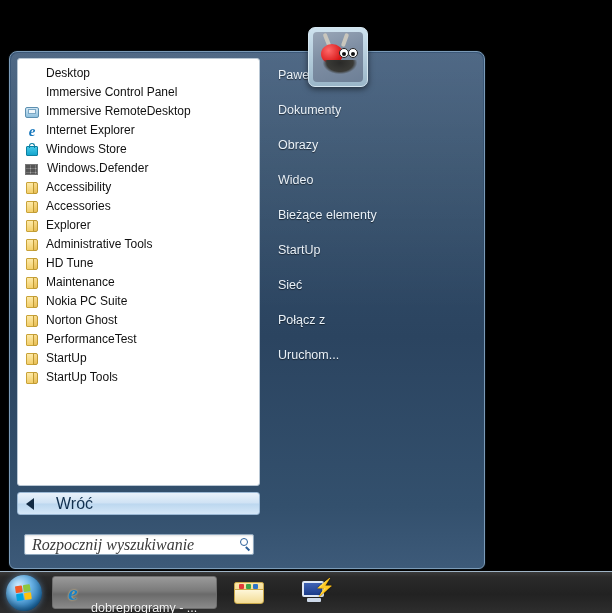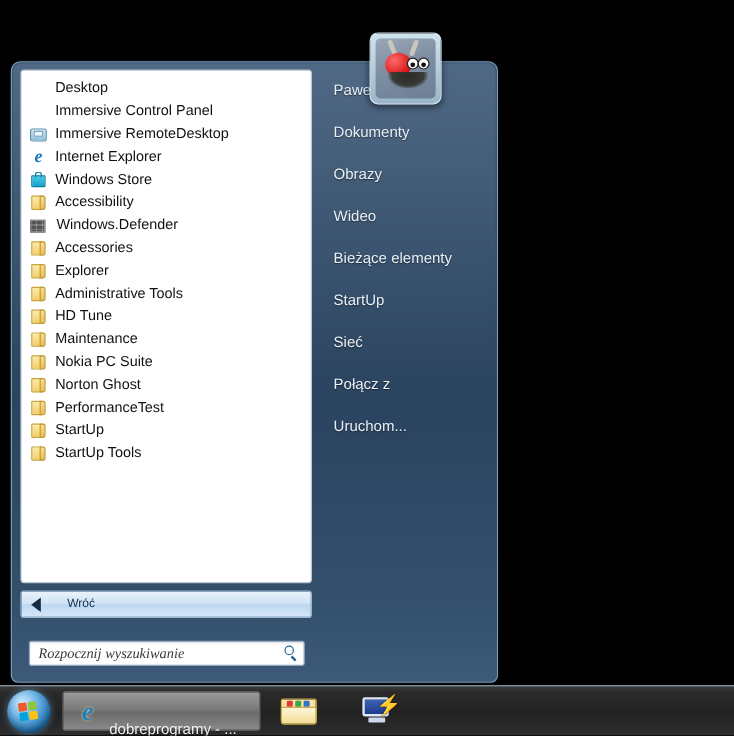--- a/index.html
+++ b/index.html
@@ -6,21 +6,21 @@
   body{
     width:612px;height:613px;overflow:hidden;
     background:#000;
     font-family:"Liberation Sans", sans-serif;
     -webkit-font-smoothing:antialiased;
   }
   .screen{position:relative;width:612px;height:613px;background:#000;}
 
   
   .startmenu{
-    position:absolute;left:9px;top:51px;width:406px;height:518px;
+    position:absolute;left:9px;top:51px;width:476px;height:518px;
     border-radius:8px 8px 6px 6px;
     background:linear-gradient(180deg,#3c5878 0%,#35506c 22%,#2b4460 55%,#33506d 88%,#3d5a79 100%);
     border:1px solid #7b9bb8;
     box-shadow:0 0 0 1px rgba(10,20,30,.55), 0 4px 14px rgba(0,0,0,.6);
     box-sizing:border-box;
   }
   .startmenu:before{
     content:"";position:absolute;left:1px;top:1px;right:1px;height:50%;
     border-radius:7px 7px 0 0;
     background:linear-gradient(180deg,rgba(255,255,255,.10),rgba(255,255,255,0));
@@ -90,39 +90,39 @@
     background-blend-mode:multiply;
     width:13px;height:11px;margin:2px 9px 0 1px;border:1px solid #777;box-sizing:border-box;
   }
 
   
   .backbtn{
     position:absolute;left:7px;top:440px;width:243px;height:23px;
     background:linear-gradient(180deg,#e9f2fb 0%,#cfe2f4 48%,#bcd7ef 52%,#d6e8f8 100%);
     border:1px solid #9bb8d4;border-radius:3px;box-sizing:border-box;
     display:flex;align-items:center;
-    font-size:10px;color:#11304f;
+    font-size:16px;color:#11304f;
   }
   .backarrow{
     width:0;height:0;margin:0 6px 0 8px;
     border-top:6px solid transparent;border-bottom:6px solid transparent;
     border-right:8px solid #122a42;
   }
   .backlbl{margin-left:16px;}
 
   
   .searchbox{
     position:absolute;left:14px;top:482px;width:230px;height:21px;
     background:#fff;border:1px solid #8fa7bd;border-radius:2px;
     box-sizing:border-box;display:flex;align-items:center;
     box-shadow:inset 0 1px 2px rgba(0,0,0,.12);
   }
   .searchinput{
     flex:1;border:none;outline:none;background:transparent;
-    font-family:"Liberation Serif",serif;font-style:italic;font-size:12px;
+    font-family:"Liberation Serif",serif;font-style:italic;font-size:16px;
     color:#2b2b2b;padding:0 4px 0 7px;
   }
   .searchinput::placeholder{color:#3a3a3a;opacity:1;}
   .searchicon{
     width:20px;height:20px;flex:0 0 20px;position:relative;
   }
   .searchicon:before{
     content:"";position:absolute;left:4px;top:3px;width:8px;height:8px;
     border:1.6px solid #2b5f99;border-radius:50%;box-sizing:border-box;
   }
@@ -290,26 +290,26 @@
           </li>
           <li class="progitem">
             <span class="ic ic-ie">e</span>
             <span class="lbl">Internet Explorer</span>
           </li>
           <li class="progitem">
             <span class="ic ic-store"></span>
             <span class="lbl">Windows Store</span>
           </li>
           <li class="progitem">
-            <span class="ic ic-folder"></span>
-            <span class="lbl">Accessibility</span>
-          </li>
-          <li class="progitem">
             <span class="ic-defender"></span>
             <span class="lbl">Windows.Defender</span>
+          </li>
+          <li class="progitem">
+            <span class="ic ic-folder"></span>
+            <span class="lbl">Accessibility</span>
           </li>
           <li class="progitem">
             <span class="ic ic-folder"></span>
             <span class="lbl">Accessories</span>
           </li>
           <li class="progitem">
             <span class="ic ic-folder"></span>
             <span class="lbl">Explorer</span>
           </li>
           <li class="progitem">

